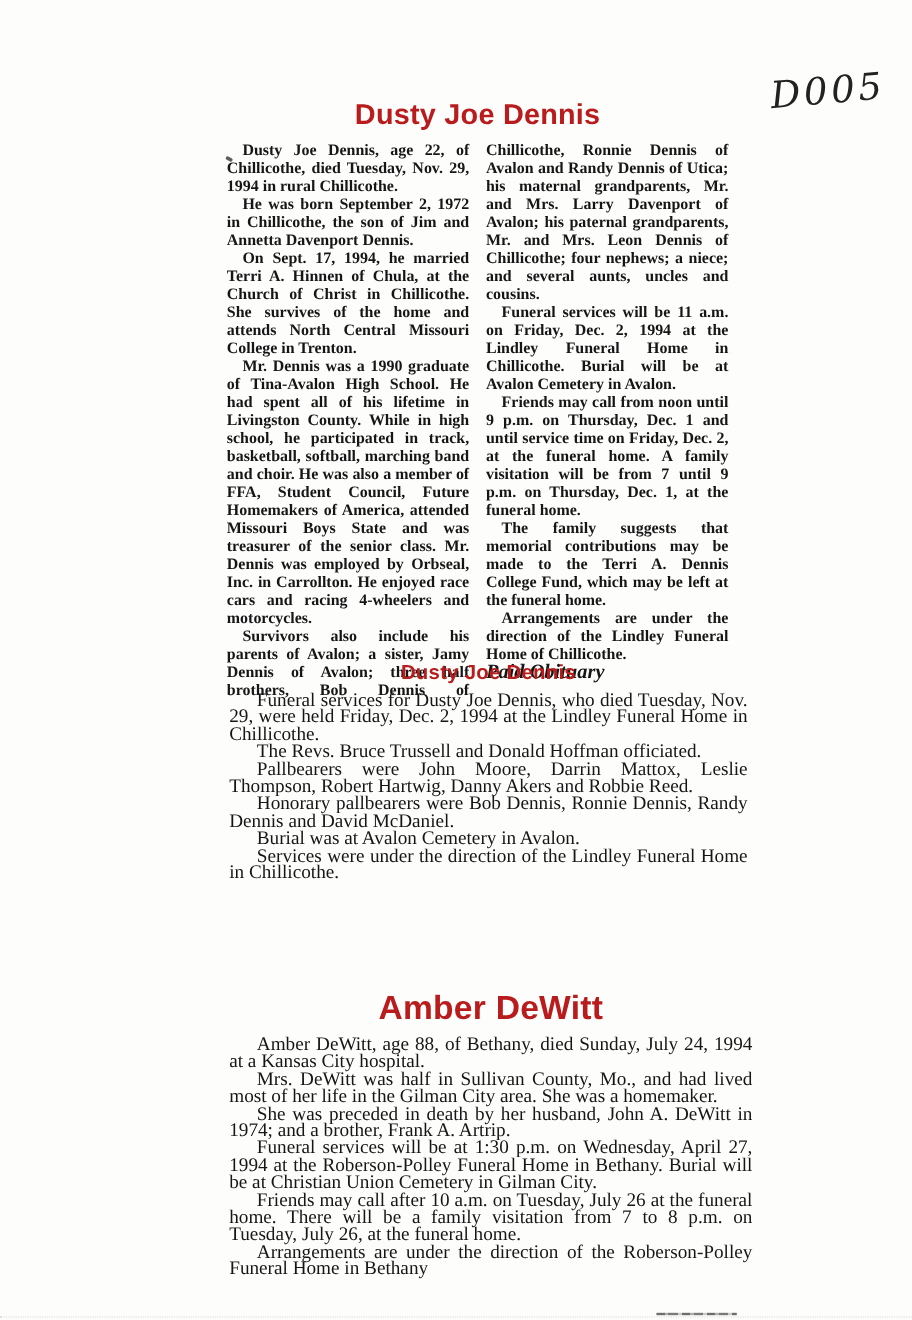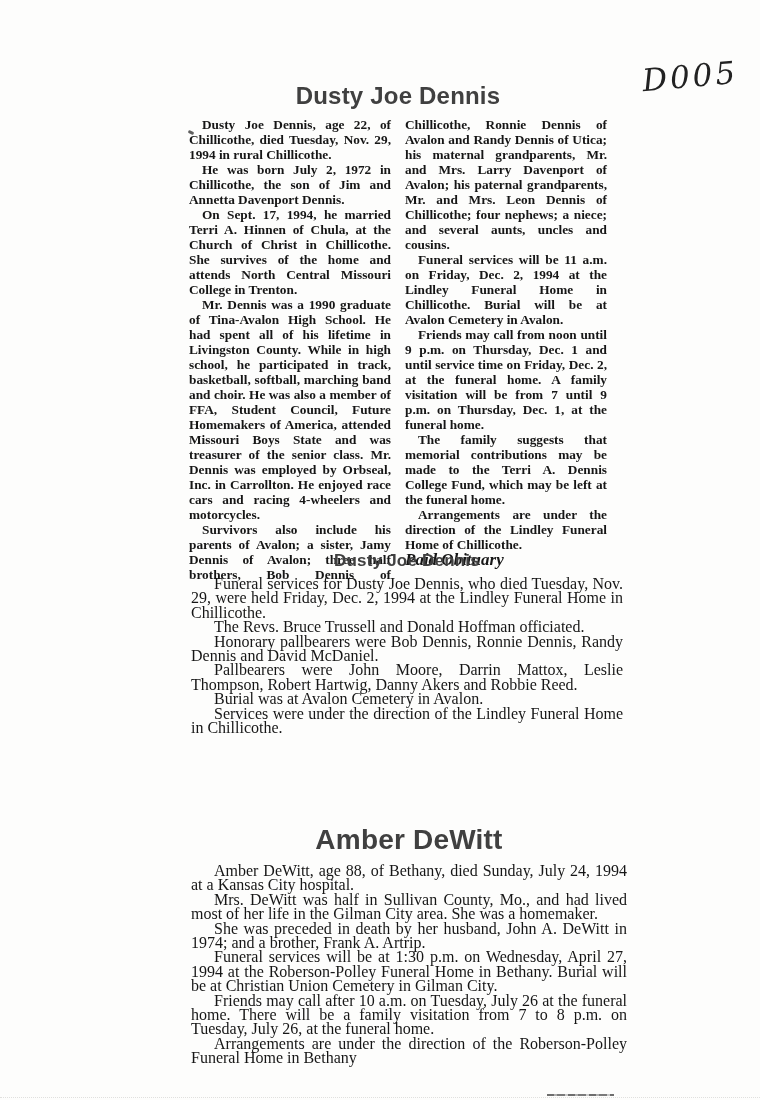--- a/index.html
+++ b/index.html
@@ -24,21 +24,21 @@
     font-size: 31px;
     letter-spacing: 3px;
     color: #222;
     transform: rotate(-5deg);
   }
   article { position: absolute; }
   h1.obit-title, h2.obit-title {
     font-family: "Liberation Sans", sans-serif;
     font-weight: bold;
     text-align: center;
-    color: #404040;
+    color: #b91c1c;
     margin: 0 0 7px 0;
     letter-spacing: 0.2px;
   }
   
   .obit-dennis-full { top: 82px; left: 189px; width: 418px; }
   .obit-dennis-full h1.obit-title { font-size: 24px; }
   .two-col {
     column-count: 2;
     column-gap: 14px;
     font-size: 13.3px;
@@ -88,39 +88,39 @@
 <body>
 
 <div class="scan-page">
 
   <div class="handwritten-mark">D005</div>
 
   <article class="obit-dennis-full">
     <h1 class="obit-title">Dusty Joe Dennis</h1>
     <div class="two-col">
       <p>Dusty Joe Dennis, age 22, of Chillicothe, died Tuesday, Nov. 29, 1994 in rural Chillicothe.</p>
-      <p>He was born July 2, 1972 in Chillicothe, the son of Jim and Annetta Davenport Dennis.</p>
+      <p>He was born September 2, 1972 in Chillicothe, the son of Jim and Annetta Davenport Dennis.</p>
       <p>On Sept. 17, 1994, he married Terri A. Hinnen of Chula, at the Church of Christ in Chillicothe. She survives of the home and attends North Central Missouri College in Trenton.</p>
       <p>Mr. Dennis was a 1990 graduate of Tina-Avalon High School. He had spent all of his lifetime in Livingston County. While in high school, he participated in track, basketball, softball, marching band and choir. He was also a member of FFA, Student Council, Future Homemakers of America, attended Missouri Boys State and was treasurer of the senior class. Mr. Dennis was employed by Orbseal, Inc. in Carrollton. He enjoyed race cars and racing 4-wheelers and motorcycles.</p>
       <p>Survivors also include his parents of Avalon; a sister, Jamy Dennis of Avalon; three half brothers, Bob Dennis of Chillicothe, Ronnie Dennis of Avalon and Randy Dennis of Utica; his maternal grandparents, Mr. and Mrs. Larry Davenport of Avalon; his paternal grandparents, Mr. and Mrs. Leon Dennis of Chillicothe; four nephews; a niece; and several aunts, uncles and cousins.</p>
       <p>Funeral services will be 11 a.m. on Friday, Dec. 2, 1994 at the Lindley Funeral Home in Chillicothe. Burial will be at Avalon Cemetery in Avalon.</p>
       <p>Friends may call from noon until 9 p.m. on Thursday, Dec. 1 and until service time on Friday, Dec. 2, at the funeral home. A family visitation will be from 7 until 9 p.m. on Thursday, Dec. 1, at the funeral home.</p>
       <p>The family suggests that memorial contributions may be made to the Terri A. Dennis College Fund, which may be left at the funeral home.</p>
       <p>Arrangements are under the direction of the Lindley Funeral Home of Chillicothe.</p>
       <p class="paid-obituary">Paid Obituary</p>
     </div>
   </article>
 
   <article class="obit-dennis-services">
     <h2 class="obit-title">Dusty Joe Dennis</h2>
     <div class="single-col">
       <p>Funeral services for Dusty Joe Dennis, who died Tuesday, Nov. 29, were held Friday, Dec. 2, 1994 at the Lindley Funeral Home in Chillicothe.</p>
       <p>The Revs. Bruce Trussell and Donald Hoffman officiated.</p>
+      <p>Pallbearers were John Moore, Darrin Mattox, Leslie Thompson, Robert Hartwig, Danny Akers and Robbie Reed.</p>
       <p>Honorary pallbearers were Bob Dennis, Ronnie Dennis, Randy Dennis and David McDaniel.</p>
-      <p>Pallbearers were John Moore, Darrin Mattox, Leslie Thompson, Robert Hartwig, Danny Akers and Robbie Reed.</p>
       <p>Burial was at Avalon Cemetery in Avalon.</p>
       <p>Services were under the direction of the Lindley Funeral Home in Chillicothe.</p>
     </div>
   </article>
 
   <article class="obit-dewitt">
     <h1 class="obit-title">Amber DeWitt</h1>
     <div class="single-col">
       <p>Amber DeWitt, age 88, of Bethany, died Sunday, July 24, 1994 at a Kansas City hospital.</p>
       <p>Mrs. DeWitt was half in Sullivan County, Mo., and had lived most of her life in the Gilman City area. She was a homemaker.</p>

